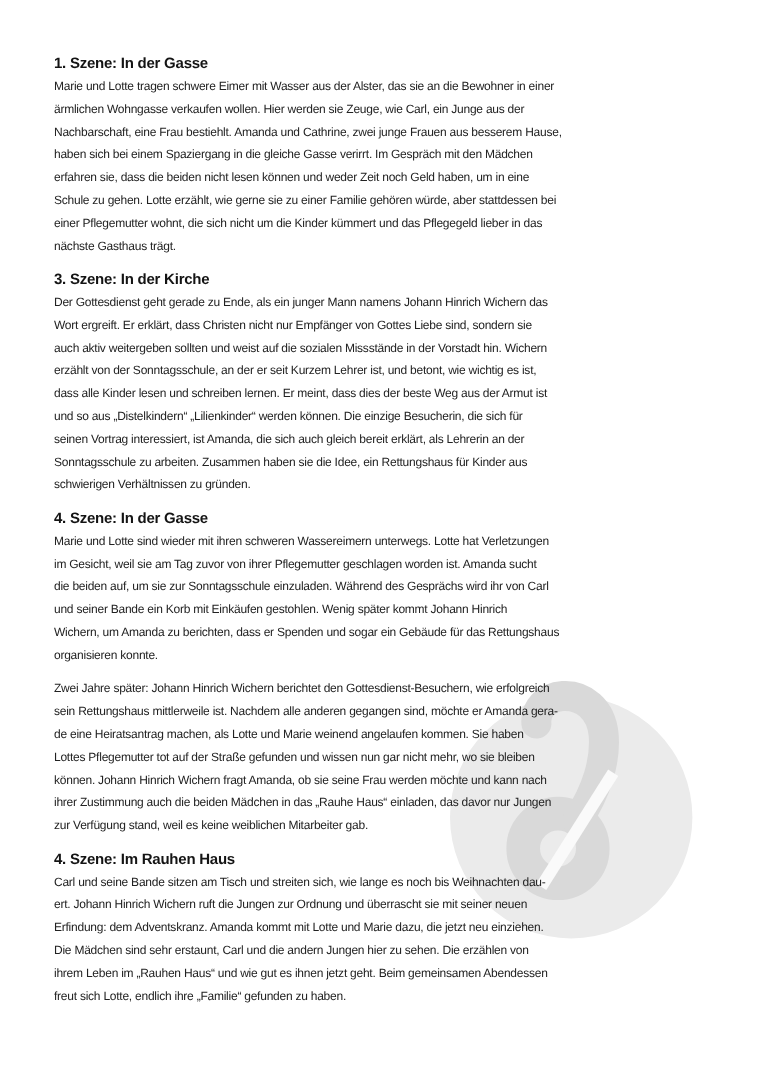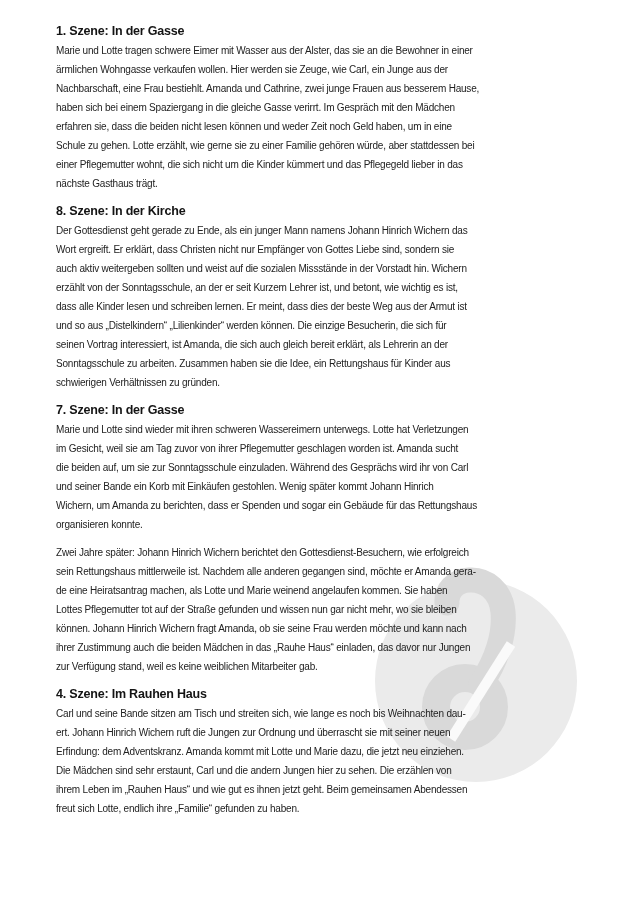--- a/index.html
+++ b/index.html
@@ -18,24 +18,23 @@
   .watermark {
     position: absolute;
     left: 0;
     top: 0;
     z-index: 0;
     pointer-events: none;
   }
   .content {
     position: absolute;
     left: 45px;
-    top: 22px;
+    top: 44px;
     width: 556px;
     z-index: 1;
-    margin-left: 11px;
   }
   .scene-heading {
     font-size: 12.5px;
     line-height: 19px;
     font-weight: 700;
     color: #141414;
     letter-spacing: -0.2px;
     margin: 0;
   }
   .scene-text {
@@ -68,34 +67,34 @@
 ärmlichen Wohngasse verkaufen wollen. Hier werden sie Zeuge, wie Carl, ein Junge aus der
 Nachbarschaft, eine Frau bestiehlt. Amanda und Cathrine, zwei junge Frauen aus besserem Hause,
 haben sich bei einem Spaziergang in die gleiche Gasse verirrt. Im Gespräch mit den Mädchen
 erfahren sie, dass die beiden nicht lesen können und weder Zeit noch Geld haben, um in eine
 Schule zu gehen. Lotte erzählt, wie gerne sie zu einer Familie gehören würde, aber stattdessen bei
 einer Pflegemutter wohnt, die sich nicht um die Kinder kümmert und das Pflegegeld lieber in das
 nächste Gasthaus trägt.</p>
     </section>
 
     <section>
-      <h3 class="scene-heading">8. Szene: In der Kirche</h3>
+      <h3 class="scene-heading">3. Szene: In der Kirche</h3>
       <p class="scene-text">Der Gottesdienst geht gerade zu Ende, als ein junger Mann namens Johann Hinrich Wichern das
 Wort ergreift. Er erklärt, dass Christen nicht nur Empfänger von Gottes Liebe sind, sondern sie
 auch aktiv weitergeben sollten und weist auf die sozialen Missstände in der Vorstadt hin. Wichern
 erzählt von der Sonntagsschule, an der er seit Kurzem Lehrer ist, und betont, wie wichtig es ist,
 dass alle Kinder lesen und schreiben lernen. Er meint, dass dies der beste Weg aus der Armut ist
 und so aus „Distelkindern“ „Lilienkinder“ werden können. Die einzige Besucherin, die sich für
 seinen Vortrag interessiert, ist Amanda, die sich auch gleich bereit erklärt, als Lehrerin an der
 Sonntagsschule zu arbeiten. Zusammen haben sie die Idee, ein Rettungshaus für Kinder aus
 schwierigen Verhältnissen zu gründen.</p>
     </section>
 
     <section>
-      <h3 class="scene-heading">7. Szene: In der Gasse</h3>
+      <h3 class="scene-heading">4. Szene: In der Gasse</h3>
       <p class="scene-text">Marie und Lotte sind wieder mit ihren schweren Wassereimern unterwegs. Lotte hat Verletzungen
 im Gesicht, weil sie am Tag zuvor von ihrer Pflegemutter geschlagen worden ist. Amanda sucht
 die beiden auf, um sie zur Sonntagsschule einzuladen. Während des Gesprächs wird ihr von Carl
 und seiner Bande ein Korb mit Einkäufen gestohlen. Wenig später kommt Johann Hinrich
 Wichern, um Amanda zu berichten, dass er Spenden und sogar ein Gebäude für das Rettungshaus
 organisieren konnte.</p>
     </section>
 
     <section>
       <p class="scene-text">Zwei Jahre später: Johann Hinrich Wichern berichtet den Gottesdienst-Besuchern, wie erfolgreich

